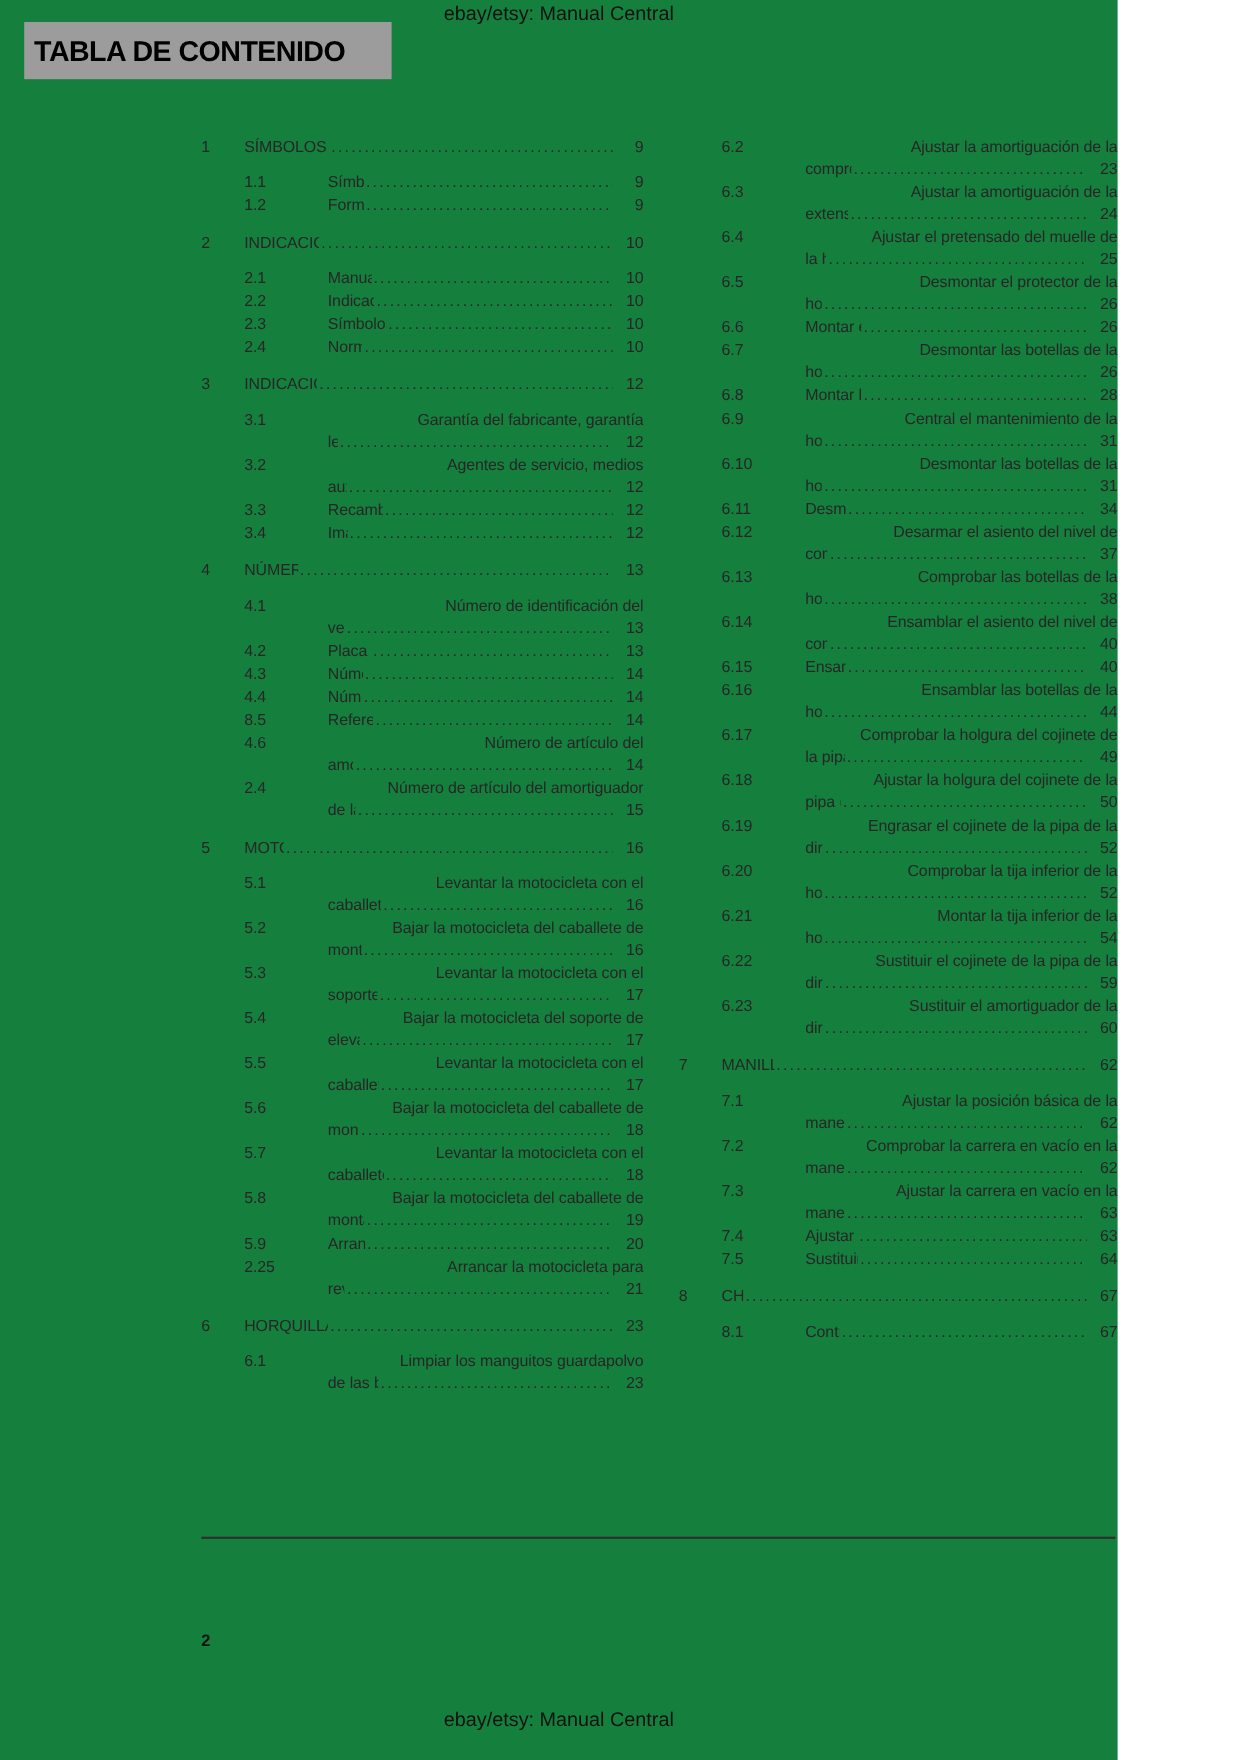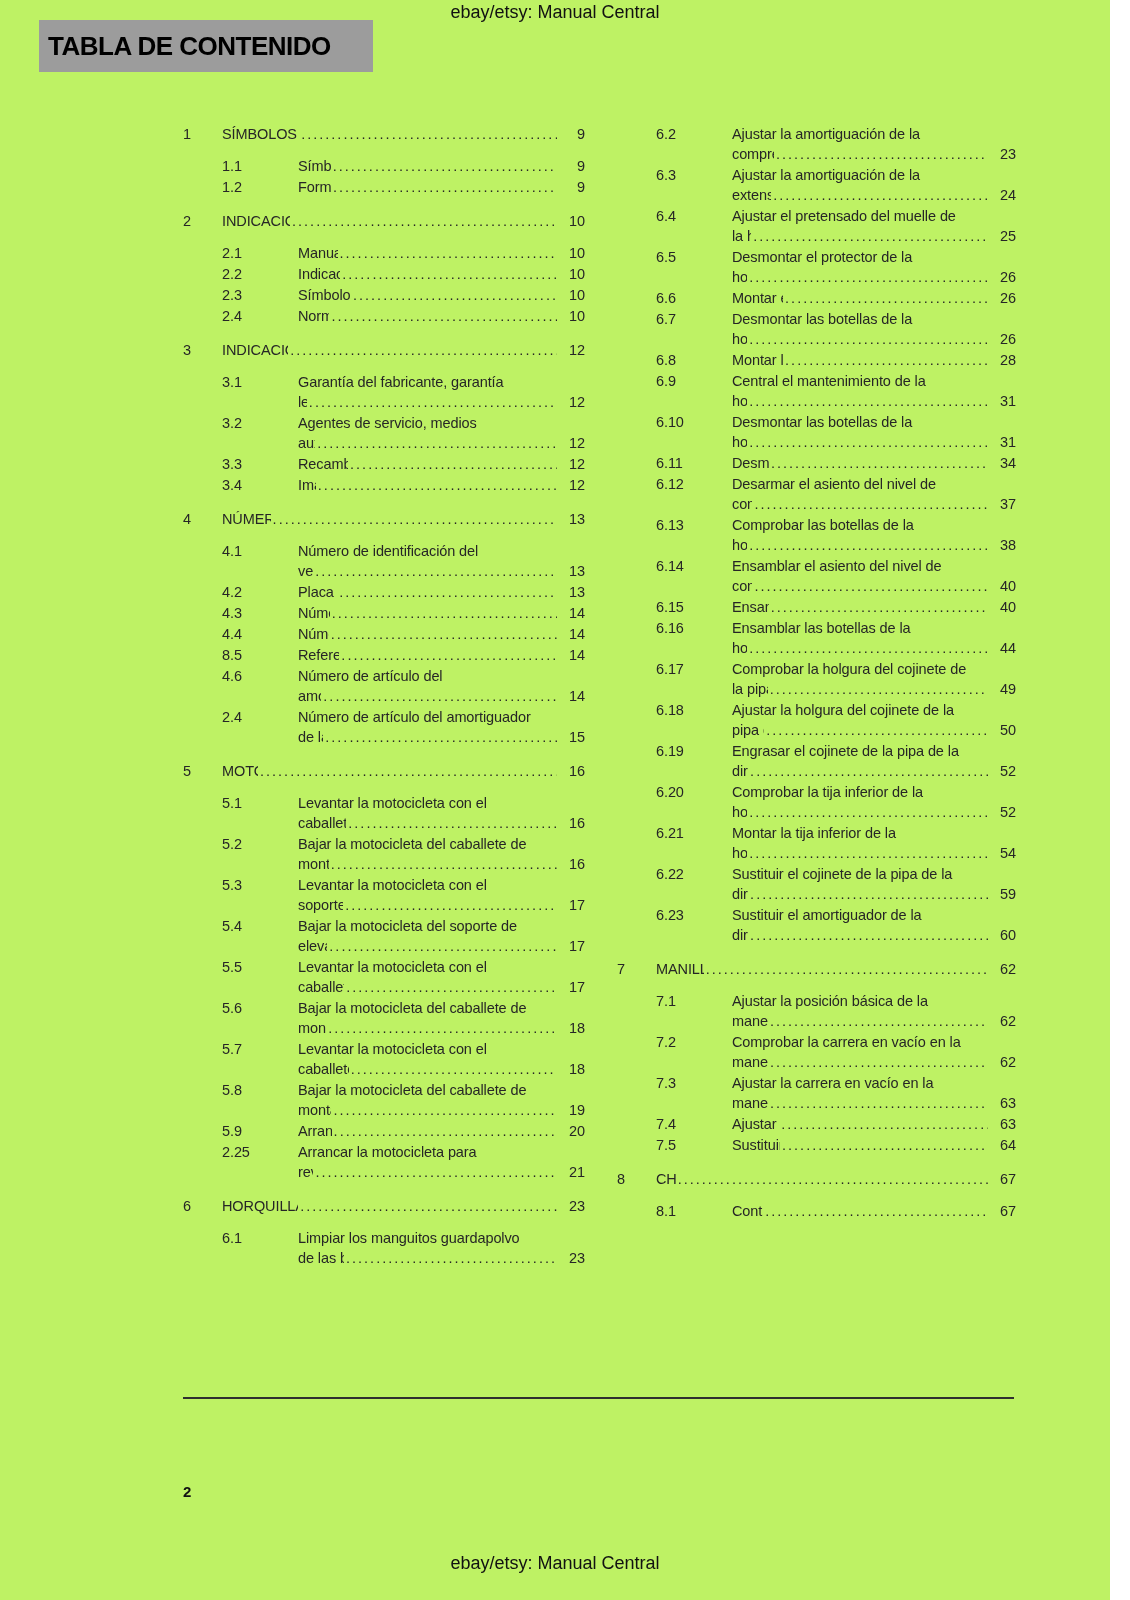--- a/index.html
+++ b/index.html
@@ -1,39 +1,39 @@
 <!DOCTYPE html>
 <html><head>
 <meta charset="utf-8">
 <style>
   * { box-sizing: border-box; margin: 0; padding: 0; }
   html, body { background: #ffffff; }
   body { font-family: "Liberation Sans", "DejaVu Sans", sans-serif; }
 
   .page-canvas {
     position: relative;
-    width: 1110px;
+    width: 1016px;
     height: 1600px;
-    background: #bef264;
+    background: #15803d;
     overflow: hidden;
     color: #262626;
   }
 
   .top-header {
     position: absolute;
     top: 2px; left: 0;
     width: 100%;
     text-align: center;
     font-size: 18px;
     color: #111111;
   }
 
   .title-banner {
     position: absolute;
-    top: 20px; left: 39px;
+    top: 20px; left: 22px;
     width: 334px; height: 52px;
     display: flex;
     align-items: center;
     padding-left: 9px;
   }
   .title-banner .title-text {
     font-size: 26px;
     font-weight: bold;
     color: #000000;
     letter-spacing: -0.5px;
@@ -53,21 +53,21 @@
   .toc-col.right { width: 399px; }
 
   .entry { display: flex; align-items: flex-start; margin-bottom: 1px; }
   .entry.section { margin-top: 14px; margin-bottom: 12px; }
   .toc-col .entry.section:first-child { margin-top: 0; }
   .entry .num { flex: 0 0 39px; }
   .entry.sub { padding-left: 39px; gap: 17px; }
   .entry.sub .num { flex: 0 0 59px; }
   .entry .body { flex: 1 1 auto; min-width: 0; }
 
-  .tline { white-space: nowrap; overflow: hidden; }
+  .tline { white-space: nowrap; overflow: hidden; text-align: right; }
   .lastline { display: flex; align-items: baseline; }
   .lastline .txt { flex: 0 1 auto; white-space: nowrap; overflow: hidden; }
   .lastline .dots {
     flex: 1 1 auto;
     min-width: 8px;
     overflow: hidden;
     white-space: nowrap;
     letter-spacing: 2px;
     padding-left: 2px;
     margin-right: 4px;

